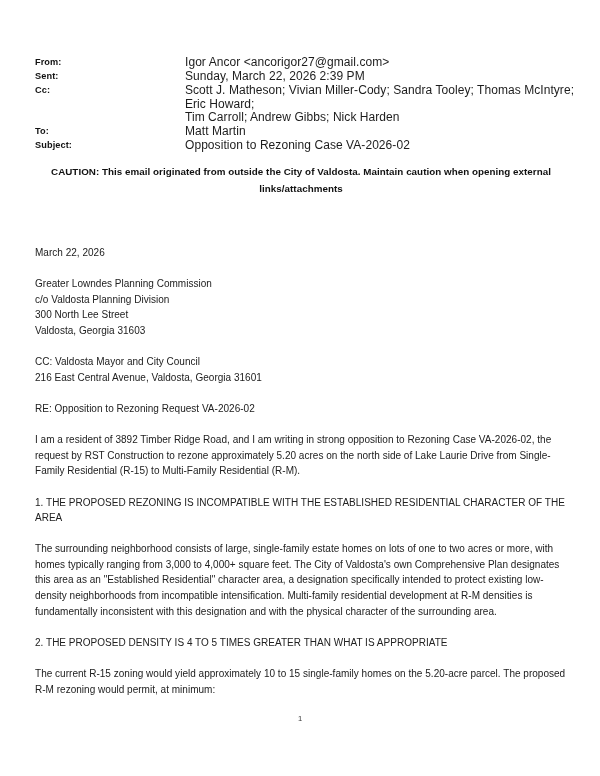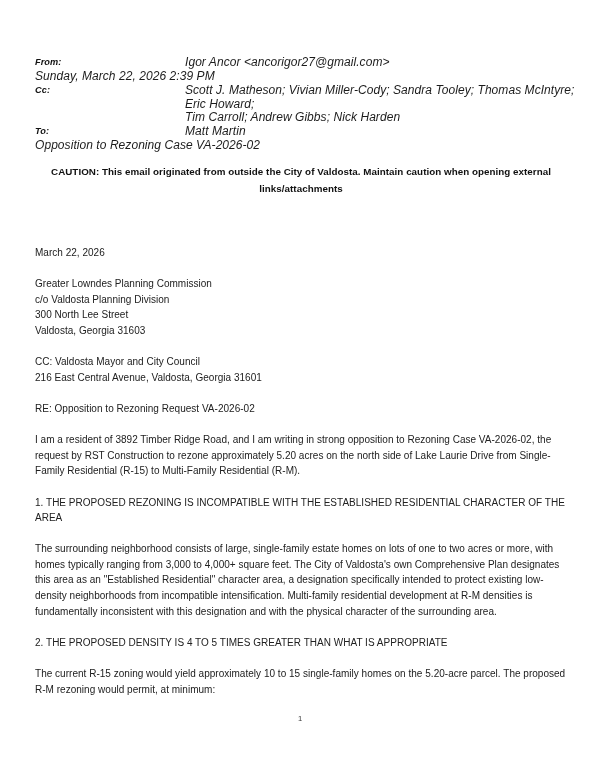--- a/index.html
+++ b/index.html
@@ -25,21 +25,20 @@
     height: 776px;
     background: #ffffff;
   }
 
   
   .email-header {
     position: absolute;
     left: 35px;
     top: 56px;
     width: 540px;
-    font-style: italic;
   }
   .hdr-row {
     display: flex;
     align-items: flex-start;
     line-height: 13.5px;
     margin-bottom: 0.5px;
   }
   .hdr-label {
     width: 150px;
     flex: 0 0 150px;
@@ -116,37 +115,39 @@
 <div class="page">
 
   <div class="email-header">
 
     <div class="hdr-row">
       <div class="hdr-label">From:</div>
       <div class="hdr-value">Igor Ancor &lt;ancorigor27@gmail.com&gt;</div>
     </div>
 
     <div class="hdr-row">
+      <div class="hdr-label">Sent:</div>
       <div class="hdr-value">Sunday, March 22, 2026 2:39 PM</div>
     </div>
 
     <div class="hdr-row">
       <div class="hdr-label">Cc:</div>
       <div class="hdr-value">
         <span class="cc-line">Scott J. Matheson; Vivian Miller-Cody; Sandra Tooley; Thomas McIntyre; Eric Howard;</span>
         <span class="cc-line">Tim Carroll; Andrew Gibbs; Nick Harden</span>
       </div>
     </div>
 
     <div class="hdr-row">
       <div class="hdr-label">To:</div>
       <div class="hdr-value">Matt Martin</div>
     </div>
 
     <div class="hdr-row">
+      <div class="hdr-label">Subject:</div>
       <div class="hdr-value">Opposition to Rezoning Case VA-2026-02</div>
     </div>
 
   </div>
 
   <div class="caution">CAUTION: This email originated from outside the City of Valdosta. Maintain caution when opening external links/attachments</div>
 
   <div class="letter">
 
     <p>March 22, 2026</p>

